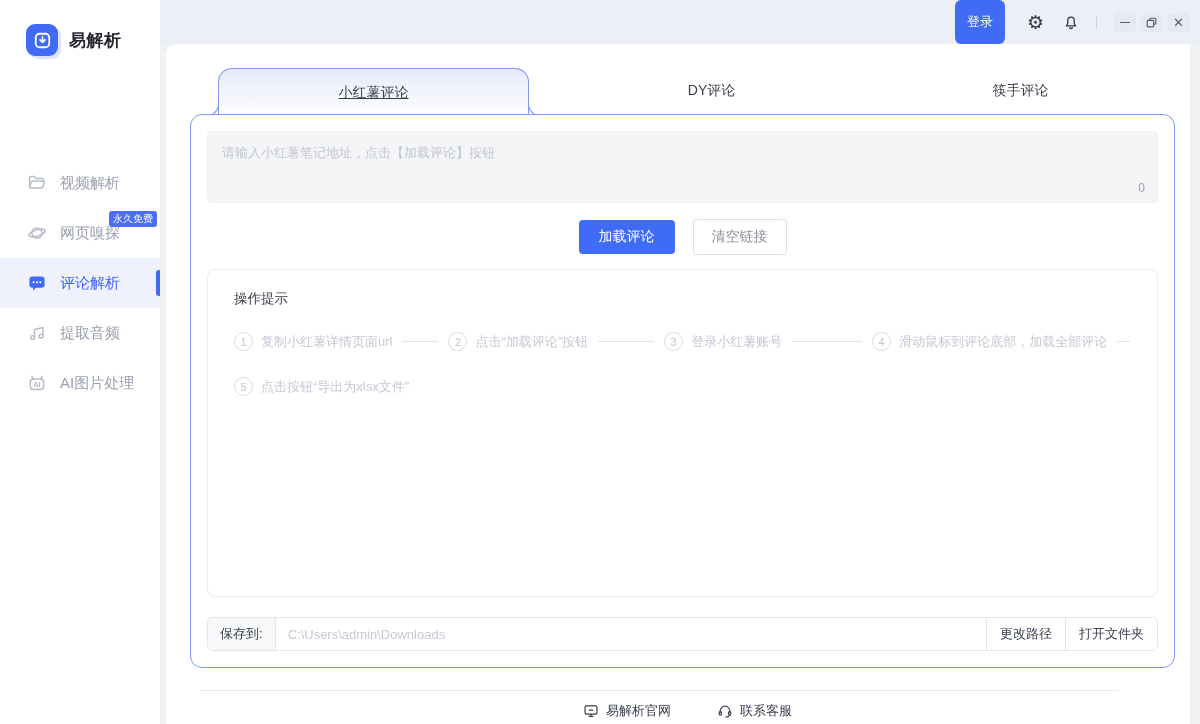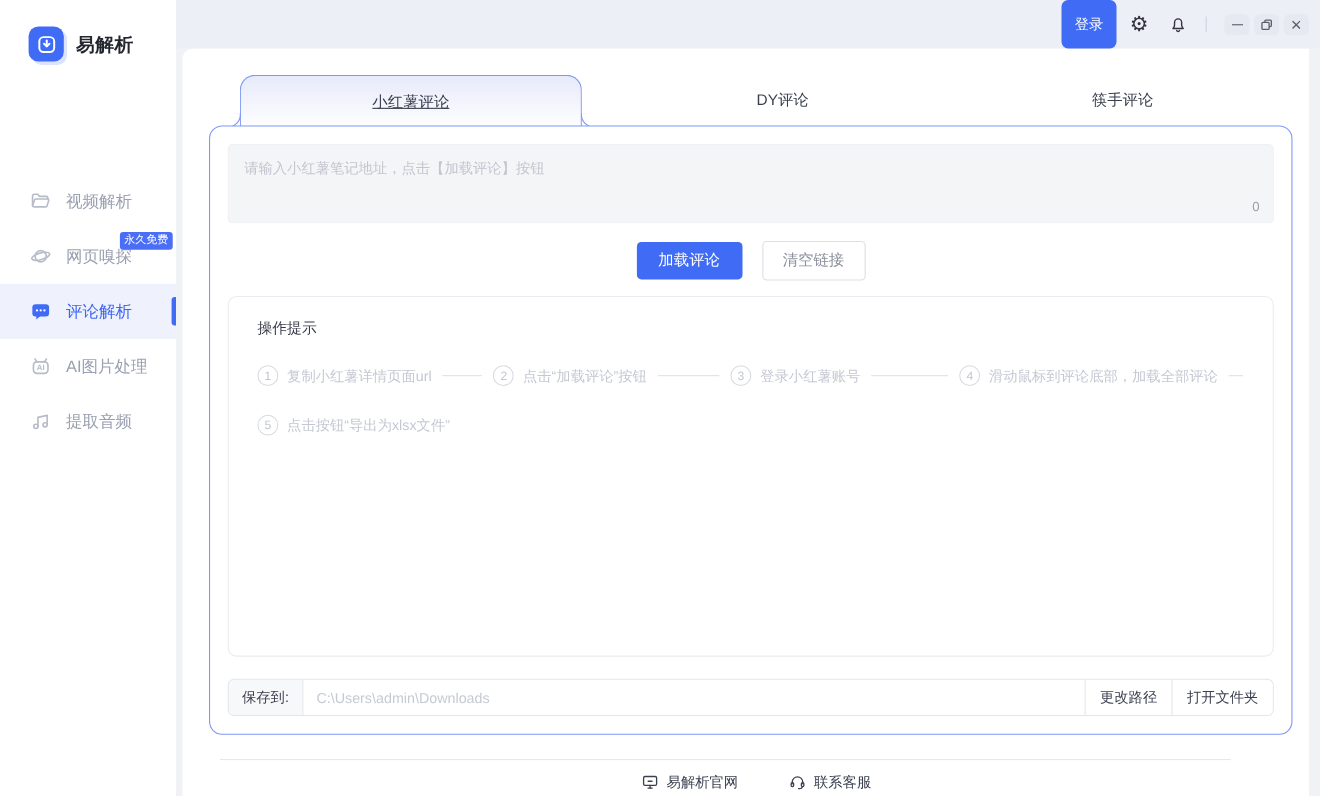--- a/index.html
+++ b/index.html
@@ -15,21 +15,21 @@
   .logo-name { font-size:17px; font-weight:bold; color:#23262f; letter-spacing:.5px; }
   .nav { margin-top:102px; }
   .nav-item { position:relative; height:50px; display:flex; align-items:center; gap:13px; padding-left:27px; color:#9aa0af; font-size:15px; cursor:pointer; }
   .nav-item .nav-icon { width:20px; height:20px; flex:0 0 auto; display:flex; }
   .nav-item.active { color:#3f66f2; background:#eff2fd; }
   .nav-indicator { position:absolute; right:0; top:50%; transform:translateY(-50%); width:4px; height:26px; background:#3f6bf5; border-radius:3px 0 0 3px; }
   .nav-badge { position:absolute; left:109px; top:3px; background:#4a6ef5; color:#fff; font-size:10px; line-height:1; padding:3px 4px; border-radius:3px; white-space:nowrap; }
 
   
   .topbar { position:absolute; left:160px; top:0; right:0; height:44px; background:#edeff7; display:flex; align-items:center; justify-content:flex-end; padding-right:10px; z-index:3; }
-  .login-btn { background:#3f6bf5; color:#fff; font-size:13px; border:none; border-radius:6px; padding:13px 12px; margin-right:12px; cursor:pointer; font-family:inherit; }
+  .login-btn { background:#3f6bf5; color:#fff; font-size:13px; border:none; border-radius:6px; padding:13px 12px; margin-right:22px; cursor:pointer; font-family:inherit; }
   .gear-btn { font-size:19px; color:#33343d; margin-right:18px; cursor:pointer; line-height:1; }
   .bell-btn { margin-right:16px; cursor:pointer; display:flex; }
   .tb-divider { width:1px; height:14px; background:#cfd2dd; margin-right:12px; }
   .win-btn { width:23px; height:19px; background:#e7e9f0; border-radius:5px; display:flex; align-items:center; justify-content:center; color:#5b5e6a; margin-left:4px; cursor:pointer; }
   .glyph-min { width:10px; border-top:1.6px solid #5b5e6a; display:block; }
   .glyph-close { font-size:13px; line-height:1; }
 
   
   .card { position:absolute; left:166px; top:44px; width:1024px; height:680px; background:#fff; border-radius:10px 0 0 0; z-index:2; }
 
@@ -122,38 +122,38 @@
             <circle cx="13.4" cy="9.2" r="1.05" fill="#ffffff"></circle>
           </svg>
         </span>
         <span>评论解析</span>
         <span class="nav-indicator"></span>
       </div>
 
       <div class="nav-item">
         <span class="nav-icon">
           <svg width="20" height="20" viewBox="0 0 20 20" fill="none" stroke="#b7bcc9" stroke-width="1.5" stroke-linecap="round" stroke-linejoin="round">
+            <circle cx="5.6" cy="14.6" r="1.9"></circle>
+            <circle cx="14" cy="13.2" r="1.9"></circle>
+            <path d="M7.5 14.6 V6.4 l8.4 -1.8 v8.6"></path>
+          </svg>
+        </span>
+        <span>提取音频</span>
+      </div>
+
+      <div class="nav-item">
+        <span class="nav-icon">
+          <svg width="20" height="20" viewBox="0 0 20 20" fill="none" stroke="#b7bcc9" stroke-width="1.5" stroke-linecap="round" stroke-linejoin="round">
             <rect x="3.4" y="6" width="13.2" height="10.4" rx="3"></rect>
             <path d="M6.6 6 L4.8 3.4"></path>
             <path d="M13.4 6 L15.2 3.4"></path>
             <text x="10" y="13.6" text-anchor="middle" font-size="7" font-weight="bold" fill="#b7bcc9" stroke="none" font-family="Liberation Sans, DejaVu Sans, sans-serif">AI</text>
           </svg>
         </span>
         <span>AI图片处理</span>
-      </div>
-
-      <div class="nav-item">
-        <span class="nav-icon">
-          <svg width="20" height="20" viewBox="0 0 20 20" fill="none" stroke="#b7bcc9" stroke-width="1.5" stroke-linecap="round" stroke-linejoin="round">
-            <circle cx="5.6" cy="14.6" r="1.9"></circle>
-            <circle cx="14" cy="13.2" r="1.9"></circle>
-            <path d="M7.5 14.6 V6.4 l8.4 -1.8 v8.6"></path>
-          </svg>
-        </span>
-        <span>提取音频</span>
       </div>
 
     </nav>
   </aside>
 
   <header class="topbar">
     <button class="login-btn">登录</button>
     <span class="gear-btn">⚙</span>
     <span class="bell-btn">
       <svg width="18" height="18" viewBox="0 0 24 24" fill="none" stroke="#33343d" stroke-width="1.7" stroke-linecap="round" stroke-linejoin="round">

